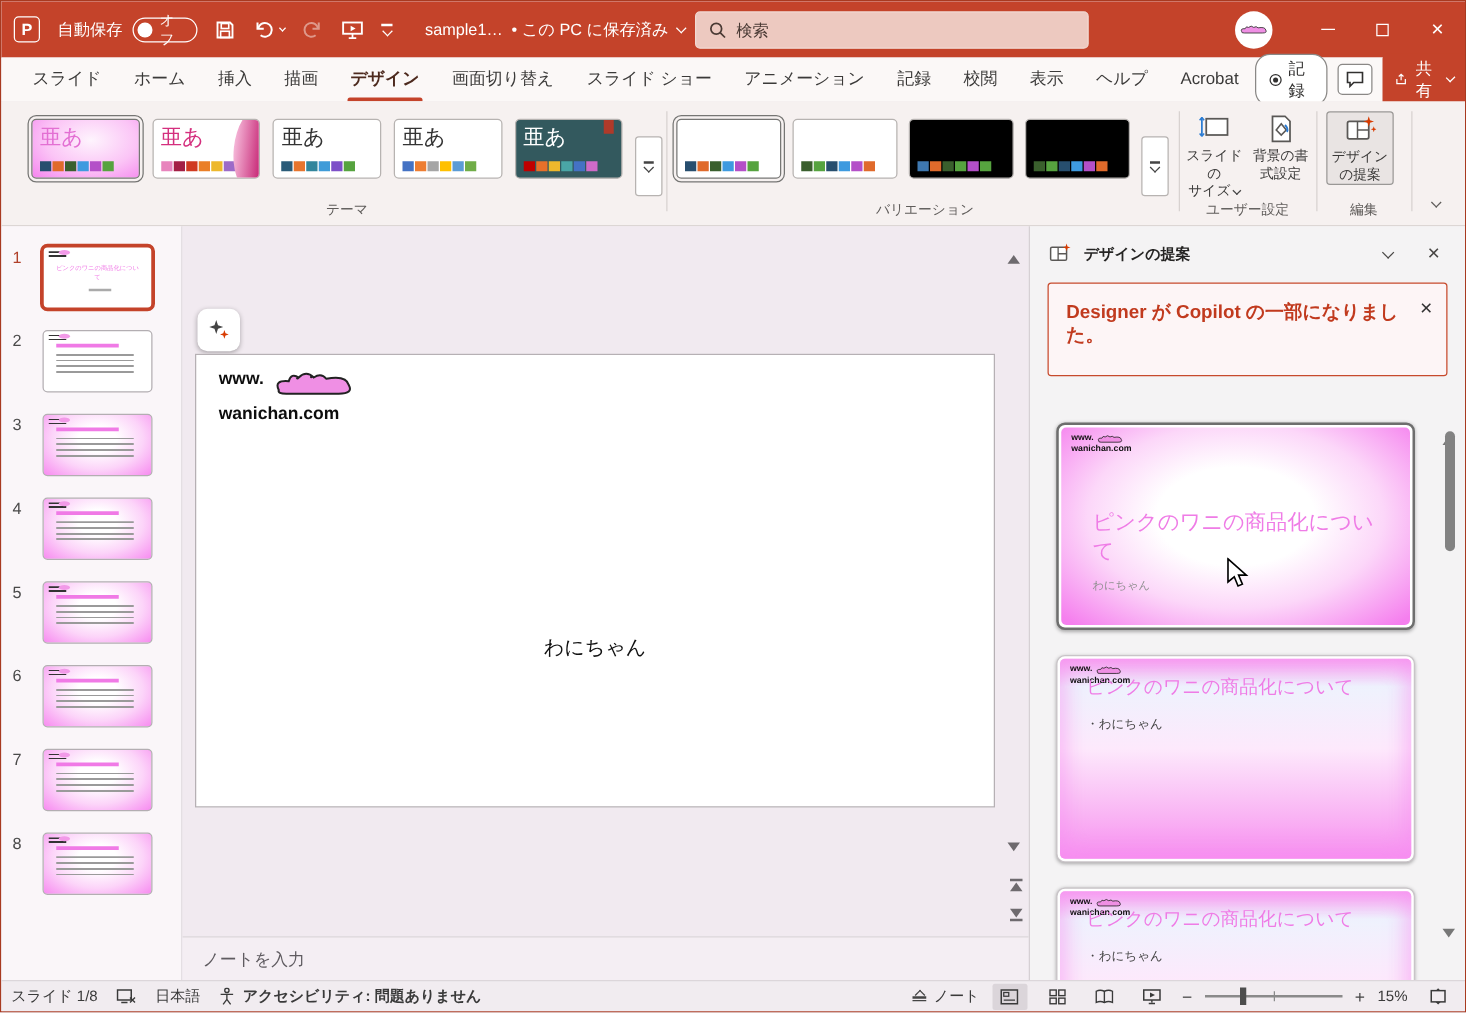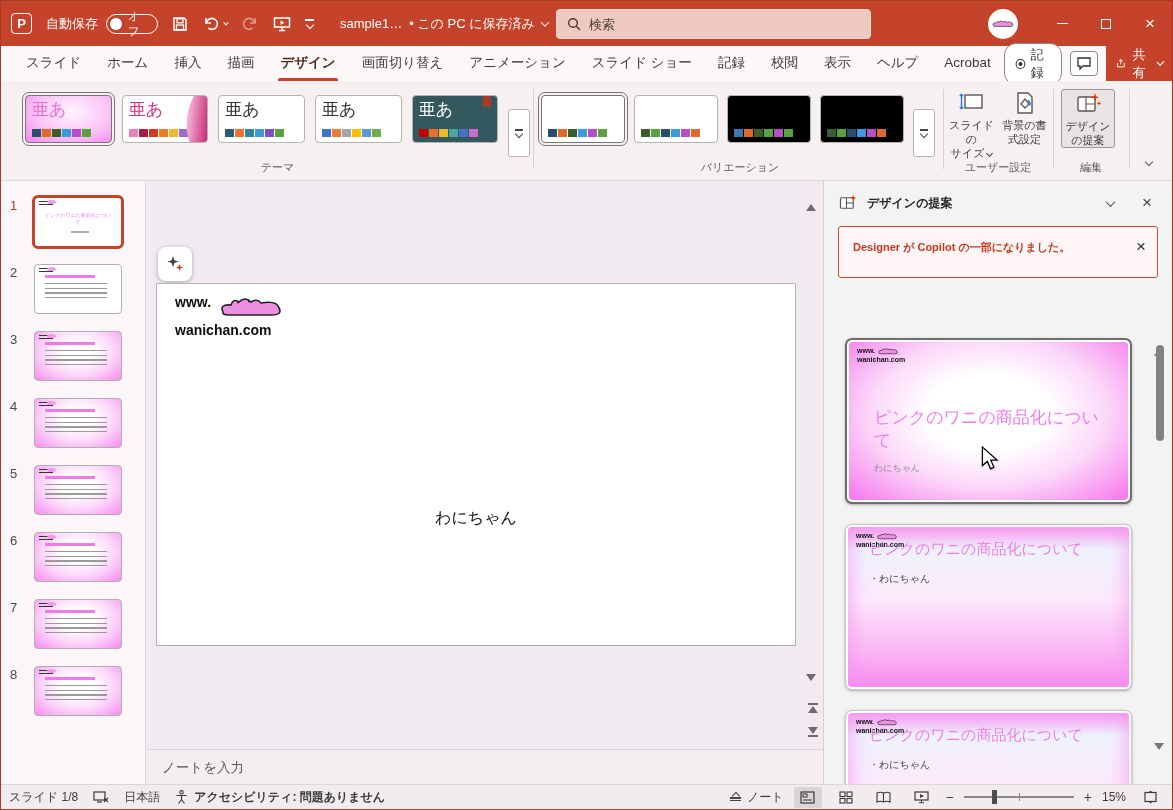--- a/index.html
+++ b/index.html
@@ -141,21 +141,21 @@
   .dpane { position:absolute; left:822px; top:180px; right:0; bottom:25px; background:#f4f3f4;
            border-left:1px solid #d6d0d4; overflow:hidden; }
   .dp-header { display:flex; align-items:center; gap:9px; padding:11px 14px 8px 14px; }
   .dp-title { font-size:12px; font-weight:bold; color:#252423; }
   .dp-hbtn { margin-left:auto; width:22px; height:22px; display:flex; align-items:center; justify-content:center; color:#484644; }
   .dp-hbtn.close { margin-left:6px; font-size:17px; }
   .dp-chev { width:7px; height:7px; border-right:1.6px solid #484644; border-bottom:1.6px solid #484644;
              transform:rotate(45deg) translate(-1px,-1px); }
   .dp-notice { position:relative; margin:4px 14px 0 14px; background:#fdf5f6; border:1px solid #c74a2c;
                border-radius:3px; padding:13px 34px 13px 14px; }
-  .dp-notice-title { color:#c13a1e; font-weight:bold; font-size:11px; margin-bottom:9px; }
+  .dp-notice-title { color:#c13a1e; font-weight:bold; font-size:15px; margin-bottom:9px; }
   .dp-notice-body { font-size:13px; color:#3b3a39; line-height:1.5; }
   .dp-notice-close { position:absolute; right:11px; top:11px; font-size:17px; color:#333; line-height:17px; }
   .sug-card { position:absolute; left:21px; width:287px; height:166px; background:#fff; border-radius:7px;
               padding:2px; box-shadow:0 1px 3px rgba(0,0,0,.3); }
   .sug-card.s1 { top:157px; border:2px solid #6e6e6e; }
   .sug-card.s2 { top:343px; border:1px solid #c9c4c8; }
   .sug-card.s3 { top:529px; border:1px solid #c9c4c8; }
   .sug-inner { width:100%; height:100%; border-radius:4px; position:relative; overflow:hidden; }
   .layout-title .sug-inner { background:radial-gradient(ellipse at 50% 45%, #ffffff 32%, #fcd7f9 60%, #f57fee 96%); }
   .layout-content .sug-inner { background:linear-gradient(180deg,#f7a5f1 0%, #eef2fd 14%, #fde9fc 45%, #f9b5f4 78%, #f78ff0 100%);
@@ -264,22 +264,22 @@
     </div>
   </div>
 
   <div class="tabrow">
     <span class="tab">スライド</span>
     <span class="tab">ホーム</span>
     <span class="tab">挿入</span>
     <span class="tab">描画</span>
     <span class="tab active">デザイン</span>
     <span class="tab">画面切り替え</span>
+    <span class="tab">スライド ショー</span>
     <span class="tab">アニメーション</span>
-    <span class="tab">スライド ショー</span>
     <span class="tab">記録</span>
     <span class="tab">校閲</span>
     <span class="tab">表示</span>
     <span class="tab">ヘルプ</span>
     <span class="tab">Acrobat</span>
     <div class="tabrow-right">
       <div class="record-btn">
         <svg width="14" height="14" viewBox="0 0 14 14">
           <circle cx="7" cy="7" r="5.6" fill="none" stroke="#323130" stroke-width="1.3"></circle>
           <circle cx="7" cy="7" r="2.6" fill="#323130"></circle>

